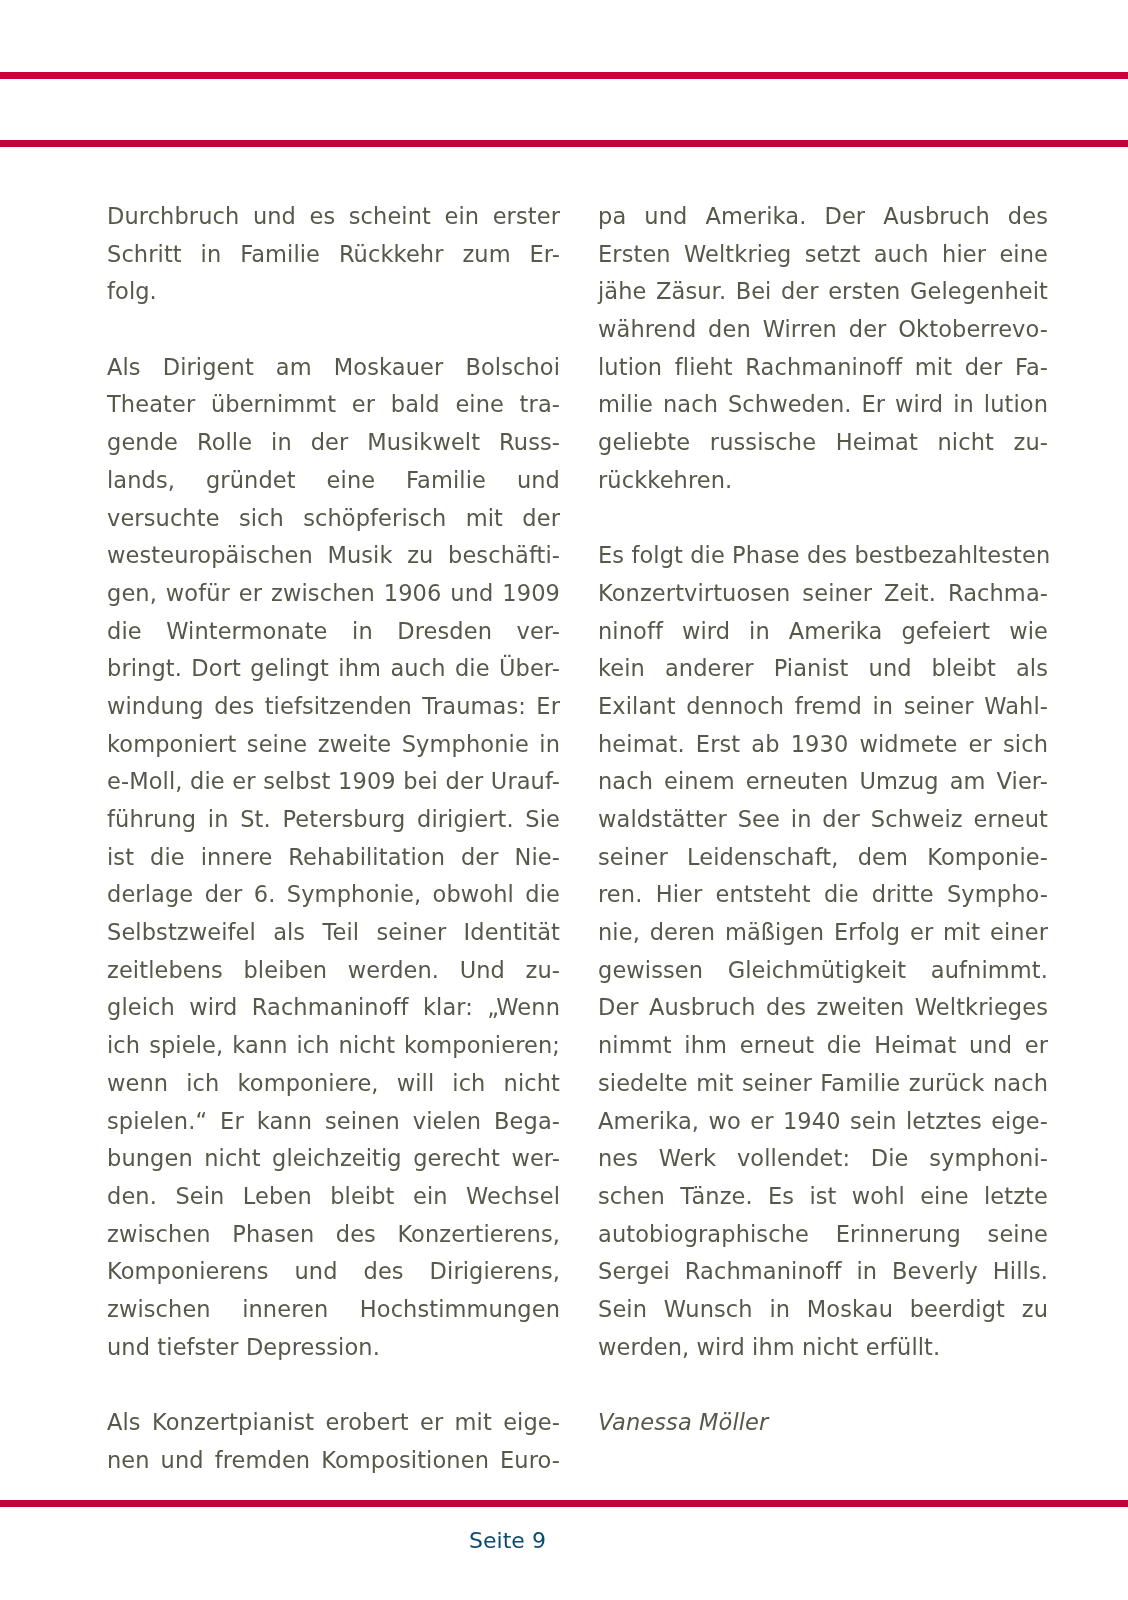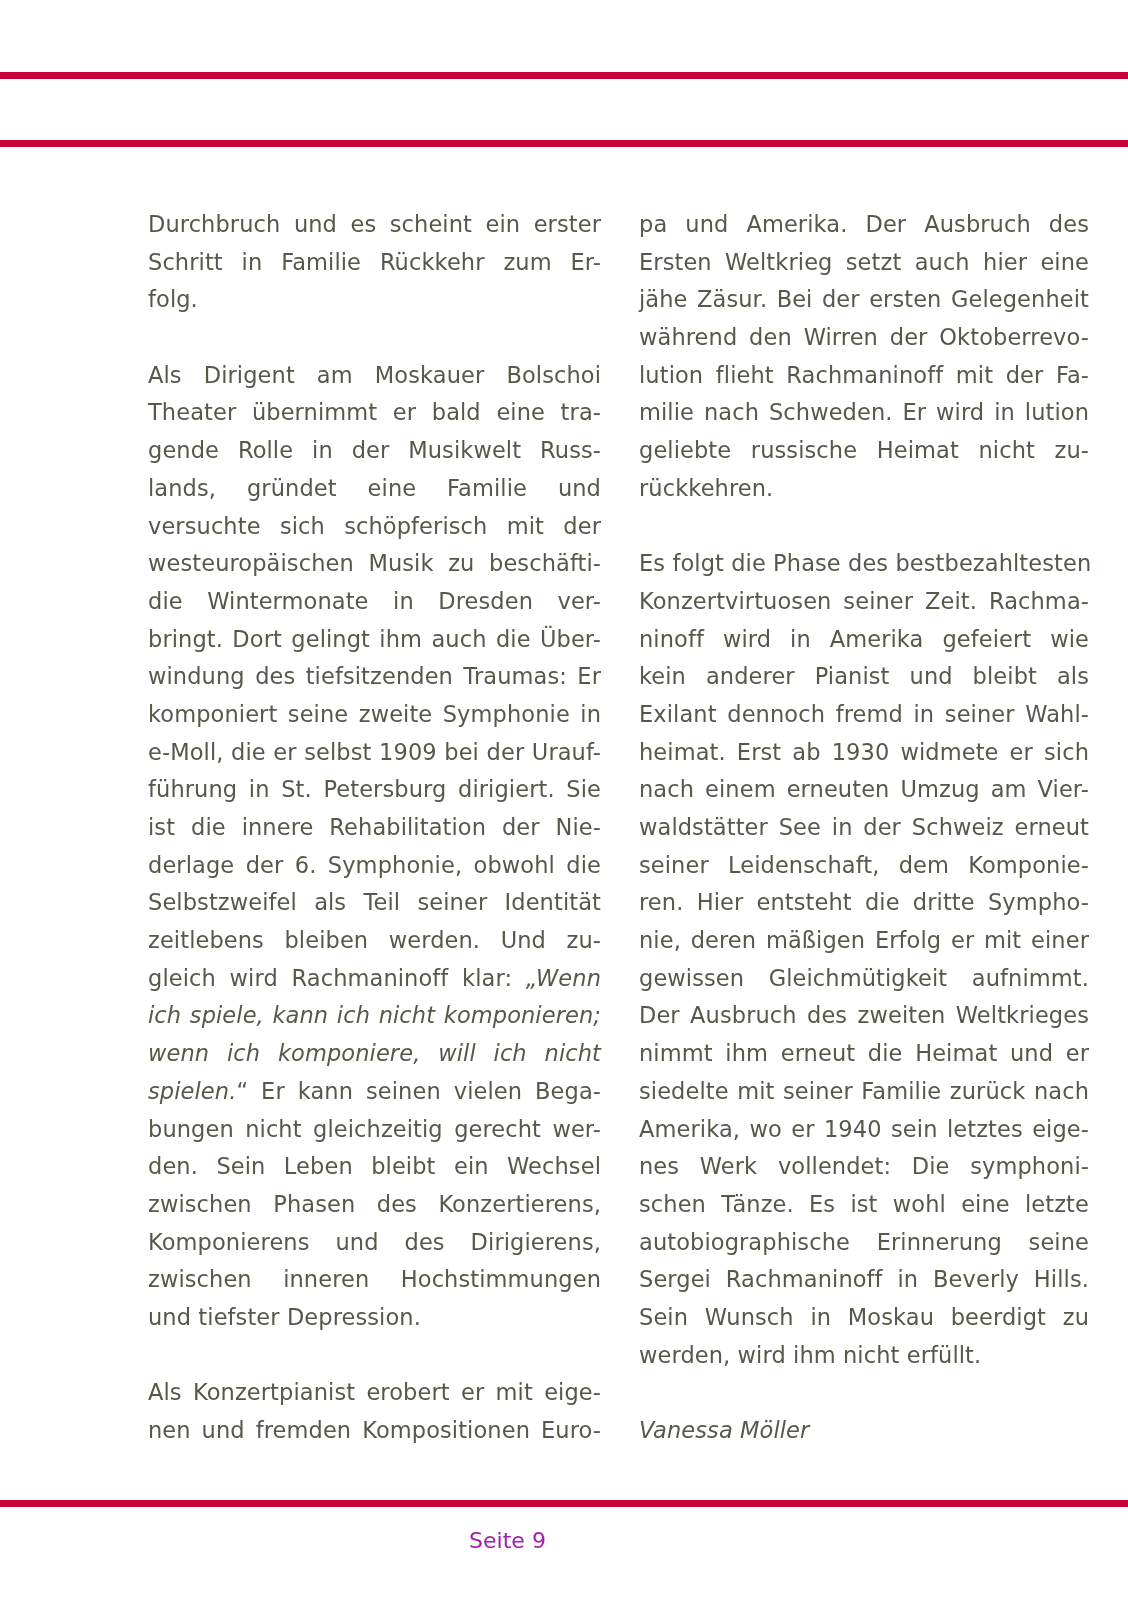--- a/index.html
+++ b/index.html
@@ -5,35 +5,34 @@
   html, body { margin: 0; padding: 0; }
   body {
     width: 1128px; height: 1600px; position: relative; background: #ffffff;
     font-family: "DejaVu Sans", sans-serif; color: #57574a; overflow: hidden;
   }
   .rule { position: absolute; left: 0; width: 1128px; height: 7px; background: #c8003a; }
   .rule-1 { top: 72px; }
   .rule-2 { top: 140px; }
   .rule-3 { top: 1500px; }
   .col {
-    position: absolute; top: 206px; width: 453px;
+    position: absolute; top: 198px; width: 453px;
     font-size: 22.5px; line-height: 37.7px; text-align: justify;
     letter-spacing: 0.1px;
-    margin-left: 41px;
   }
   .col-left { left: 107px; }
   .col-right { left: 598px; width: 450px; }
   .line { display: block; text-align: justify; text-align-last: justify; white-space: nowrap; height: 37.7px; }
   .line.last { text-align-last: left; }
   .gap { display: block; height: 37.7px; }
-  .it { font-style: italic; }
+  .it { }
   .author { display: block; font-style: italic; margin-top: 37.7px; }
   .footer {
     position: absolute; top: 1528px; left: 0; width: 1015px; text-align: center;
-    font-size: 22px; color: #a21caf;
+    font-size: 22px; color: #0c4a6e;
   }
 </style>
 </head>
 <body>
 
 <div class="rule rule-1"></div>
 <div class="rule rule-2"></div>
 
 <div class="col col-left">
   <div>
@@ -42,20 +41,21 @@
     <span class="line last">folg.</span>
   </div>
   <span class="gap"></span>
   <div>
     <span class="line">Als Dirigent am Moskauer Bolschoi</span>
     <span class="line">Theater übernimmt er bald eine tra-</span>
     <span class="line">gende Rolle in der Musikwelt Russ-</span>
     <span class="line">lands, gründet eine Familie und</span>
     <span class="line">versuchte sich schöpferisch mit der</span>
     <span class="line">westeuropäischen Musik zu beschäfti-</span>
+    <span class="line">gen, wofür er zwischen 1906 und 1909</span>
     <span class="line">die Wintermonate in Dresden ver-</span>
     <span class="line">bringt. Dort gelingt ihm auch die Über-</span>
     <span class="line">windung des tiefsitzenden Traumas: Er</span>
     <span class="line">komponiert seine zweite Symphonie in</span>
     <span class="line">e-Moll, die er selbst 1909 bei der Urauf-</span>
     <span class="line">führung in St. Petersburg dirigiert. Sie</span>
     <span class="line">ist die innere Rehabilitation der Nie-</span>
     <span class="line">derlage der 6. Symphonie, obwohl die</span>
     <span class="line">Selbstzweifel als Teil seiner Identität</span>
     <span class="line">zeitlebens bleiben werden. Und zu-</span>

